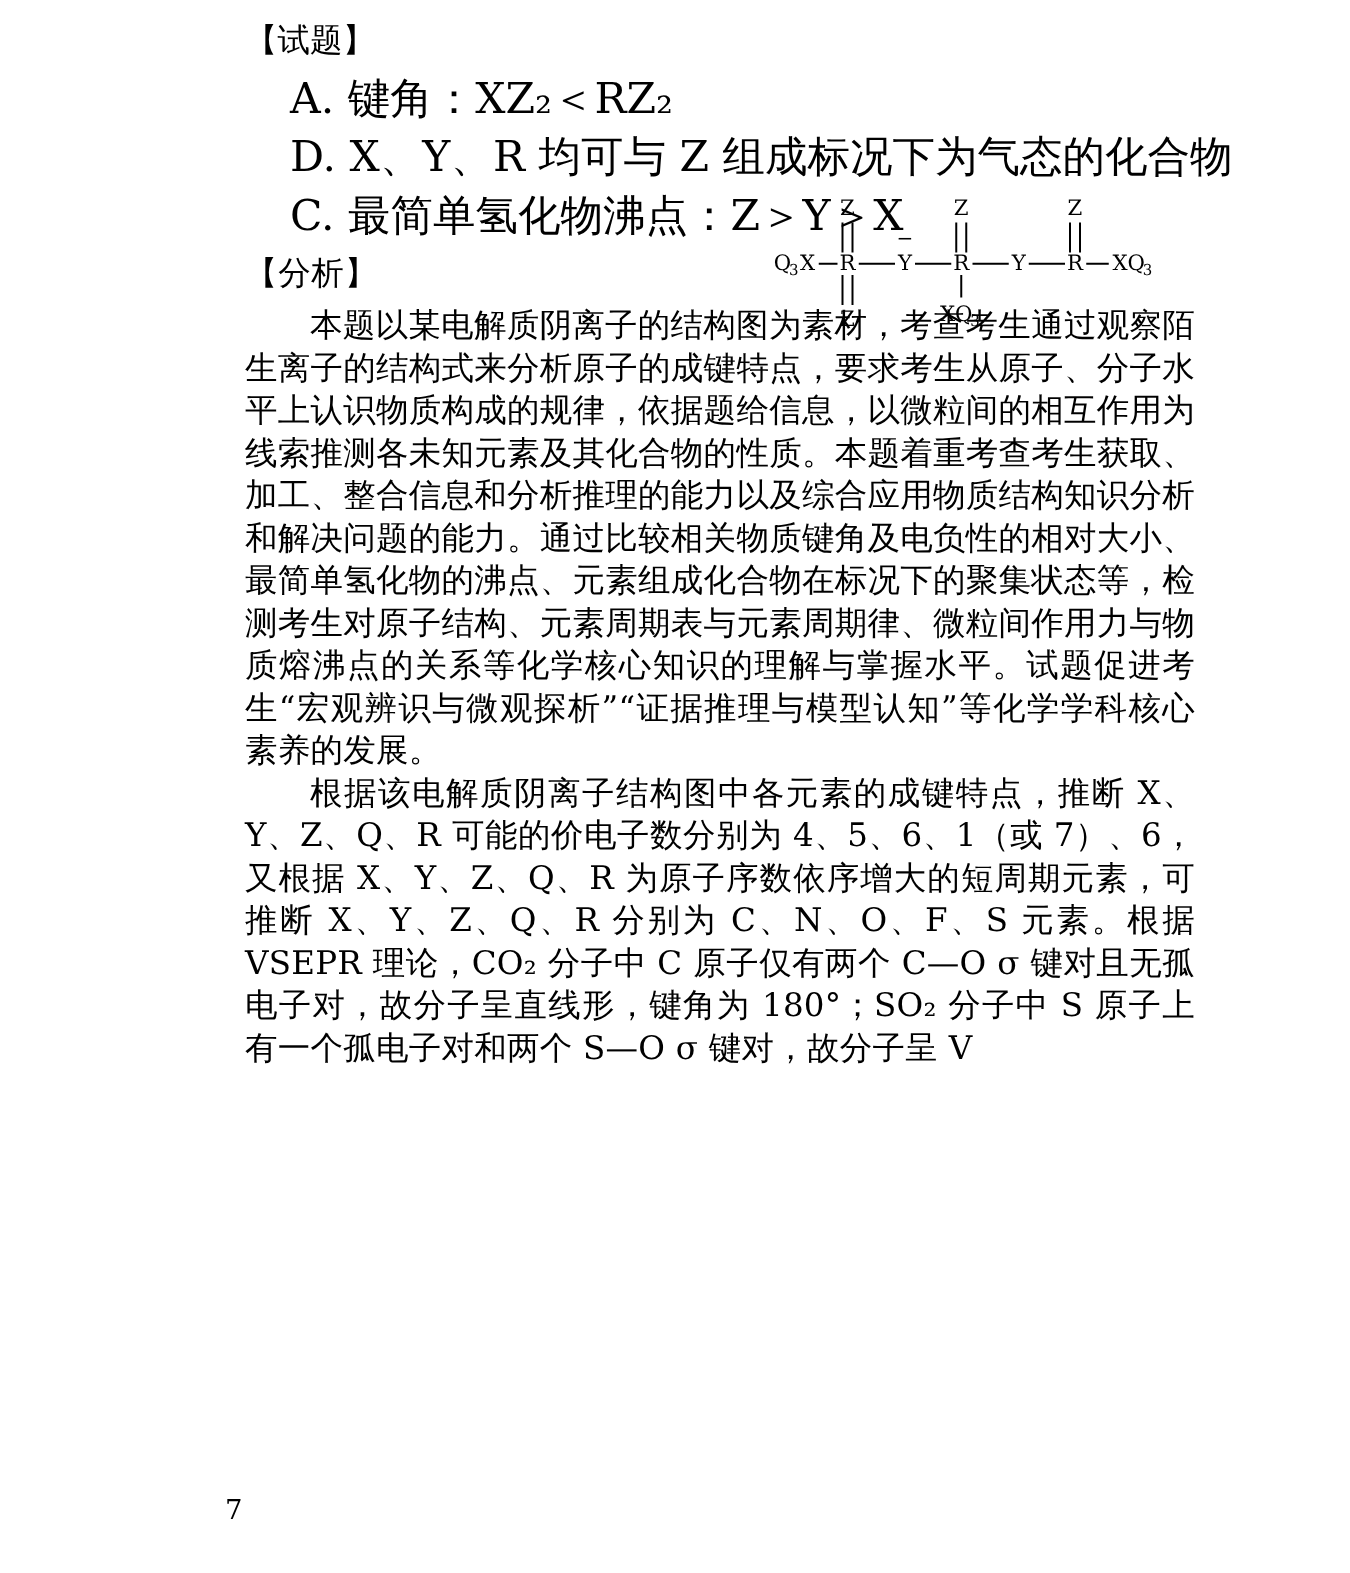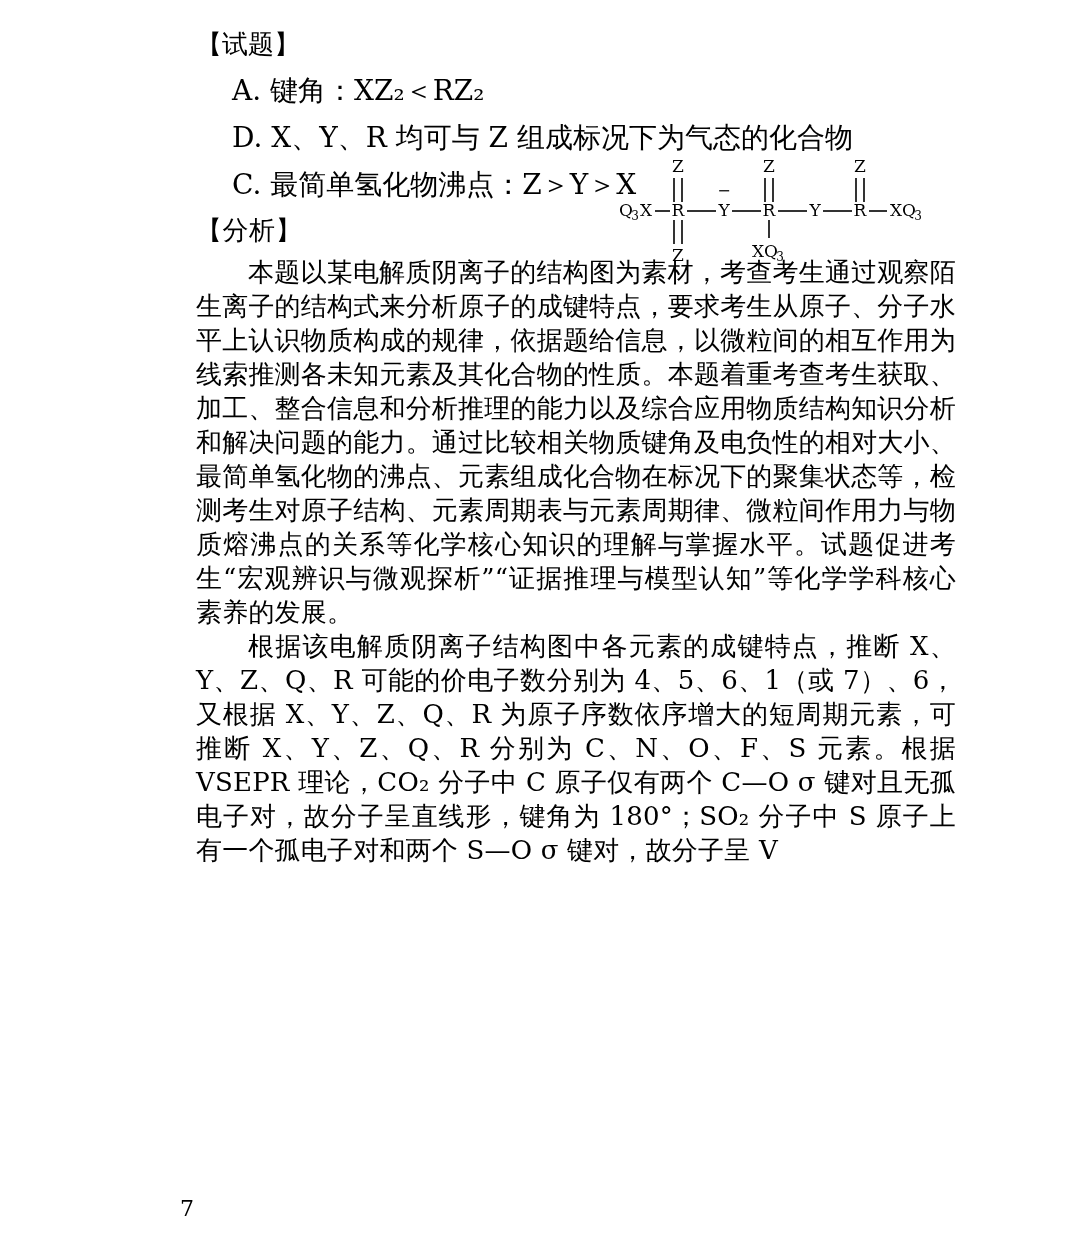--- a/index.html
+++ b/index.html
@@ -29,27 +29,27 @@
   }
   .line {
     font-size: 26px;
     line-height: 45px;
     letter-spacing: 0.5px;
     white-space: nowrap;
   }
   .bracket-head {
     font-size: 26px;
     line-height: 45px;
-    margin-top: 22px;
+    margin-top: 11px;
   }
   .indent2 {
     text-indent: 52px;
   }
   .opt {
-    font-size: 28px;
+    font-size: 34px;
     line-height: 47px;
     padding-left: 36px;
     white-space: nowrap;
   }
   .q-body {
     font-size: 26px;
     line-height: 47px;
   }
   .q-body .qnum {
     padding-left: 34px;

